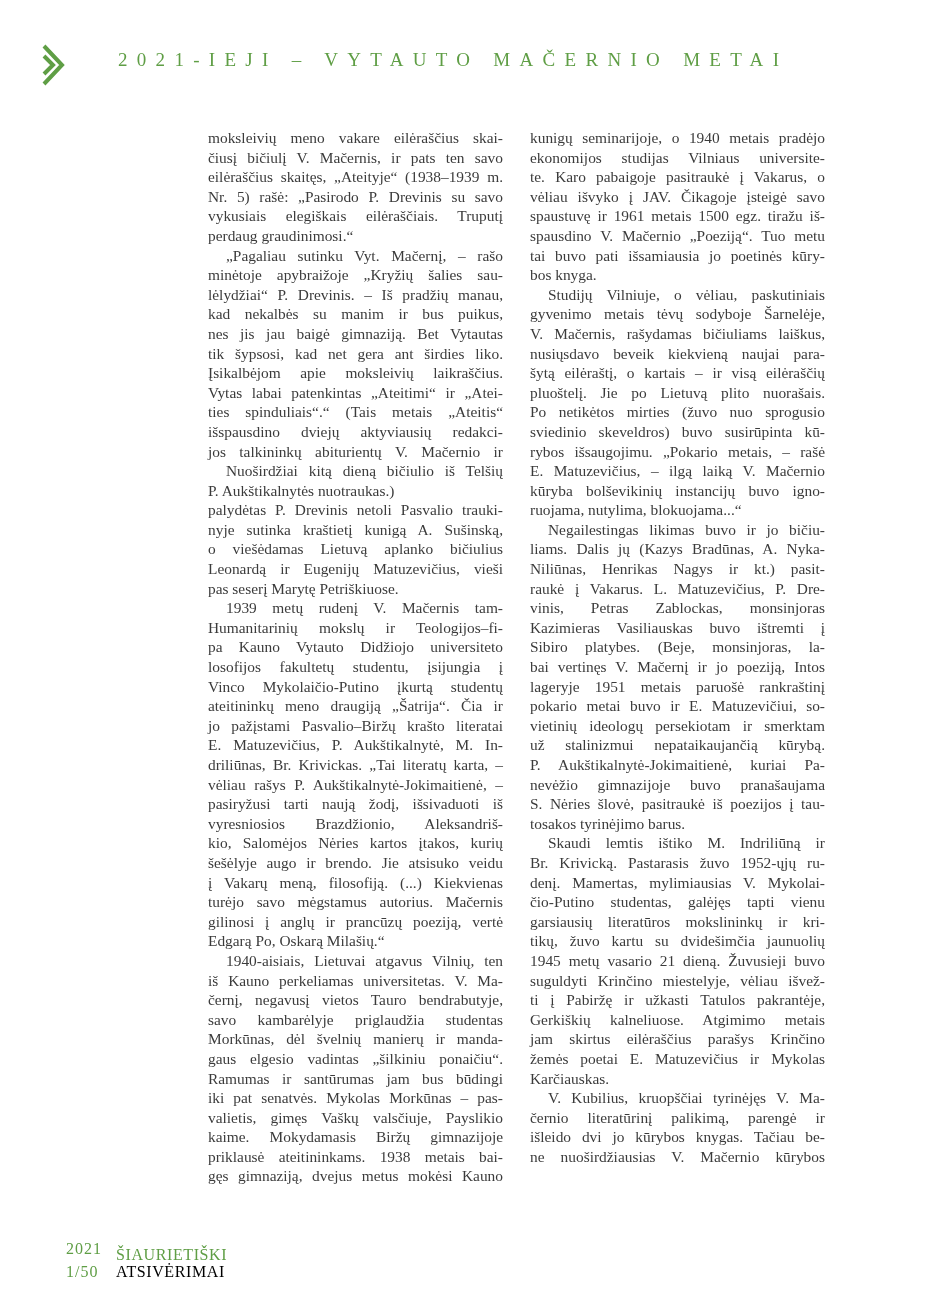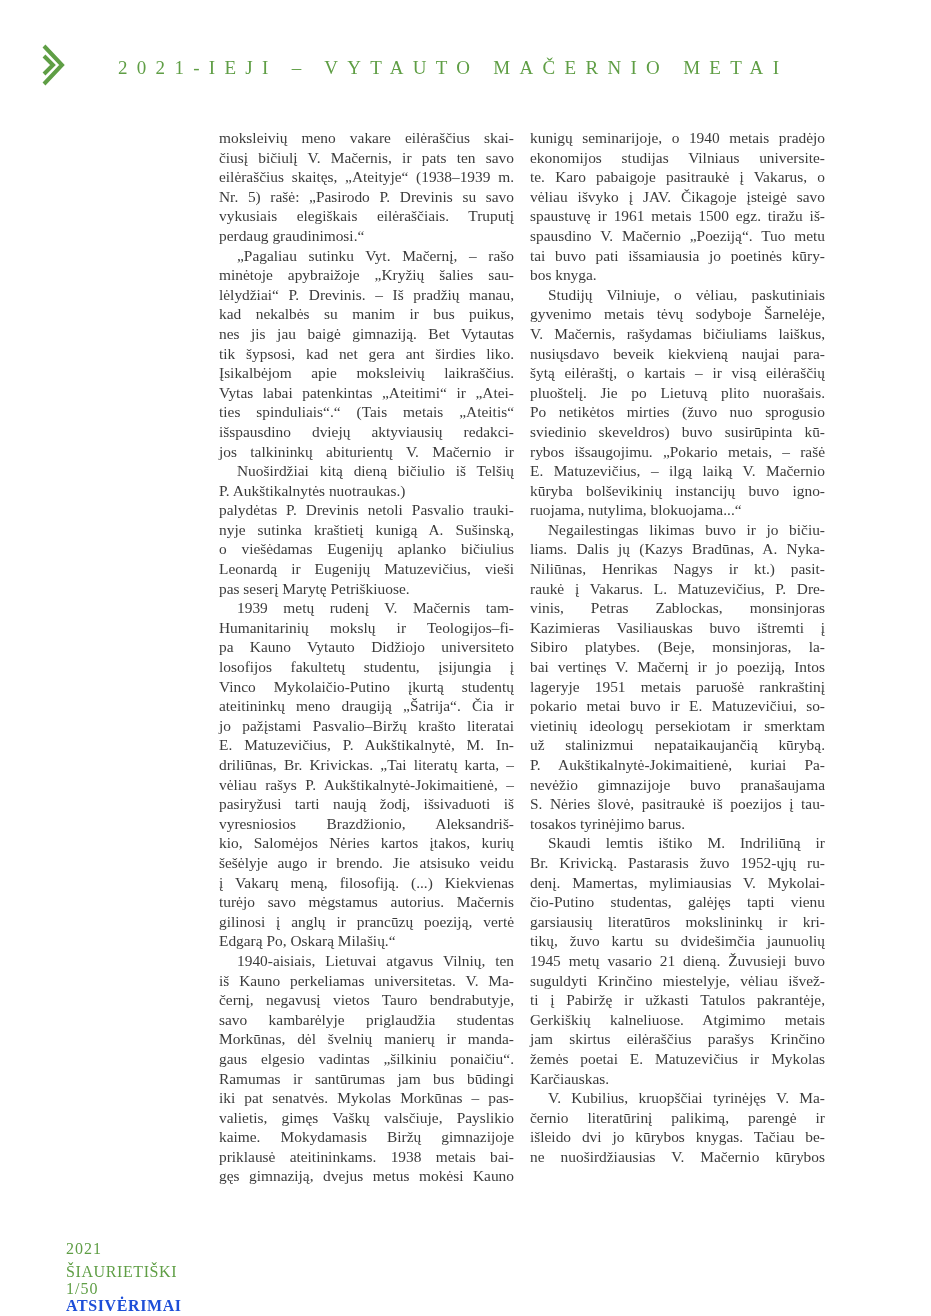--- a/index.html
+++ b/index.html
@@ -8,44 +8,44 @@
       font-family: "DejaVu Serif", "Liberation Serif", serif;
       color: #3a3a3a;
     }
     .header-chevron {
       position: absolute; left: 42px; top: 44px; width: 24px; height: 42px;
     }
     .header-title {
       position: absolute; left: 118px; top: 49px;
       font-family: "Liberation Serif", "DejaVu Serif", serif;
       font-size: 19px; letter-spacing: 9.3px; color: #5f9e45;
-      white-space: nowrap; line-height: 22px; margin-top: 8px;
+      white-space: nowrap; line-height: 22px;
     }
     .column {
       position: absolute; top: 128px; width: 295px;
       font-family: "Liberation Serif", "DejaVu Serif", serif;
       font-size: 15.4px; line-height: 19.6px; color: #3b3b3b;
     }
-    .col-left { left: 219px; }
+    .col-left { left: 208px; }
     .col-right { left: 530px; }
     .line {
       display: block; text-align: justify; text-align-last: justify;
       white-space: nowrap; height: 19.6px; overflow: visible;
     }
     .line.last { text-align-last: left; }
     .line.indent { padding-left: 18px; }
     .footer {
       position: absolute; left: 66px; top: 1240px;
       font-family: "Liberation Serif", "DejaVu Serif", serif;
       font-size: 16px; line-height: 17px;
     }
-    .footer-row { display: flex; white-space: nowrap; flex-direction: column; }
+    .footer-row { display: flex; white-space: nowrap; }
     .footer-num { color: #5f9e45; width: 50px; letter-spacing: 1px; }
     .footer-label-green { color: #5f9e45; letter-spacing: 0.6px; margin-top: 6px; }
-    .footer-label-grey { color: #1d4ed8; letter-spacing: 0.6px; font-weight: bold; }
+    .footer-label-grey { color: #000000; letter-spacing: 0.6px; }
   </style>
 </head>
 <body>
 
 <svg class="header-chevron" viewBox="0 0 24 42">
   <polyline points="2,2 20,21 2,40" fill="none" stroke="#5f9e45" stroke-width="4"></polyline>
   <polyline points="2,12 11,21 2,30" fill="none" stroke="#5f9e45" stroke-width="4"></polyline>
 </svg>
 
 <div class="header-title">2021-IEJI – VYTAUTO MAČERNIO METAI</div>
@@ -65,21 +65,21 @@
     <span class="line">tik šypsosi, kad net gera ant širdies liko.</span>
     <span class="line">Įsikalbėjom apie moksleivių laikraščius.</span>
     <span class="line">Vytas labai patenkintas „Ateitimi“ ir „Atei-</span>
     <span class="line">ties spinduliais“.“ (Tais metais „Ateitis“</span>
     <span class="line">išspausdino dviejų aktyviausių redakci-</span>
     <span class="line">jos talkininkų abiturientų V. Mačernio ir</span>
     <span class="line indent">Nuoširdžiai kitą dieną bičiulio iš Telšių</span>
     <span class="line last">P. Aukštikalnytės nuotraukas.)</span>
     <span class="line">palydėtas P. Drevinis netoli Pasvalio trauki-</span>
     <span class="line">nyje sutinka  kraštietį kunigą A. Sušinską,</span>
-    <span class="line">o viešėdamas Eugenijų aplanko bičiulius</span>
+    <span class="line">o viešėdamas Lietuvą aplanko bičiulius</span>
     <span class="line">Leonardą ir Eugenijų Matuzevičius, vieši</span>
     <span class="line last">pas seserį Marytę Petriškiuose.</span>
     <span class="line indent">1939 metų rudenį V. Mačernis tam-</span>
     <span class="line">Humanitarinių mokslų ir Teologijos–fi-</span>
     <span class="line">pa Kauno Vytauto Didžiojo universiteto</span>
     <span class="line">losofijos fakultetų studentu, įsijungia į</span>
     <span class="line">Vinco Mykolaičio-Putino įkurtą studentų</span>
     <span class="line">ateitininkų meno draugiją „Šatrija“. Čia ir</span>
     <span class="line">jo pažįstami Pasvalio–Biržų krašto literatai</span>
     <span class="line">E. Matuzevičius, P. Aukštikalnytė, M. In-</span>

